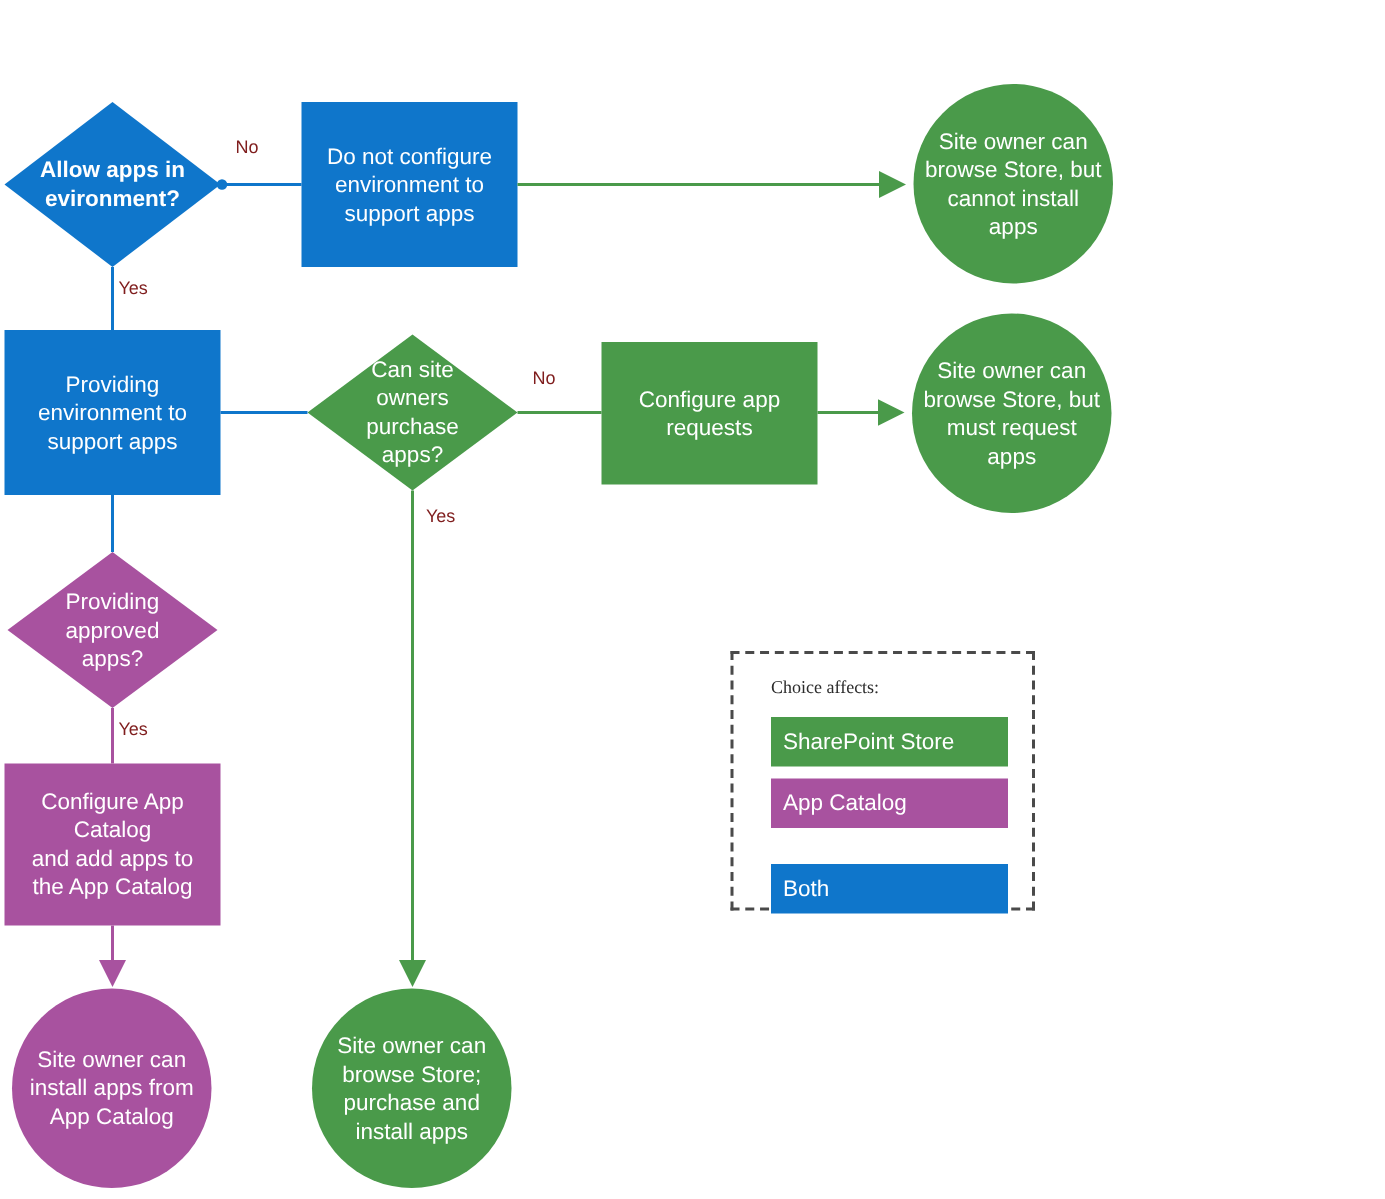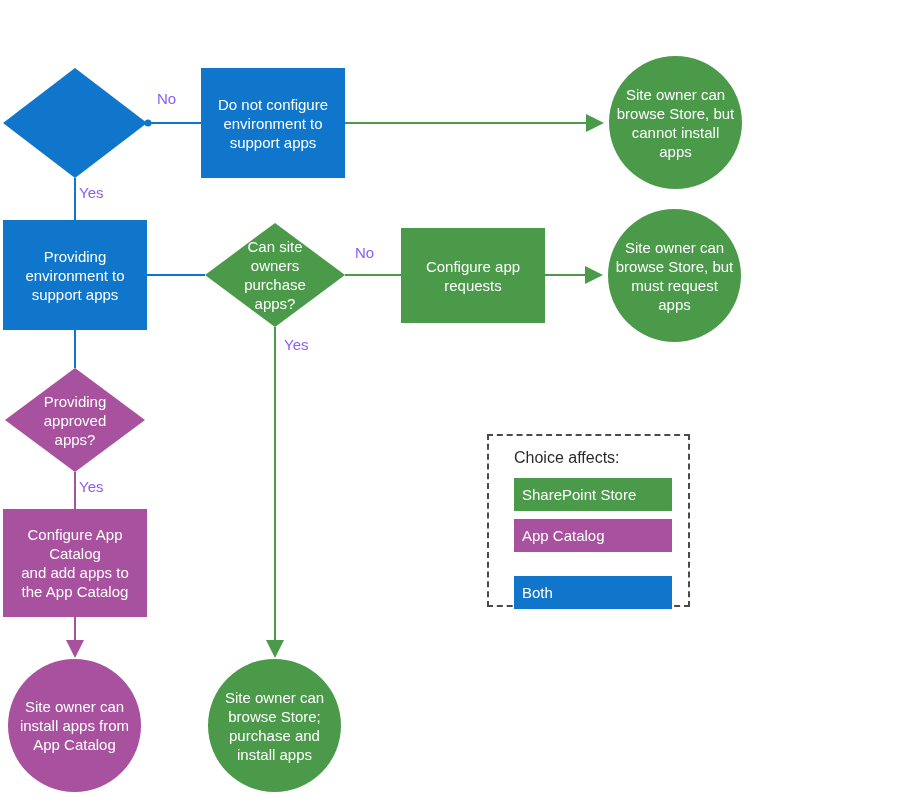--- a/index.html
+++ b/index.html
@@ -36,45 +36,45 @@
     font-size: 15px;
     line-height: 19px;
     white-space: pre-line;
     pointer-events: none;
   }
   .node-label.bold {
     font-weight: bold;
   }
   .edge-label {
     position: absolute;
-    color: #8b5cf6;
-    font-family: "Liberation Sans", sans-serif;
-    font-size: 15px;
+    color: #7f1d1d;
+    font-family: "Liberation Sans", sans-serif;
+    font-size: 12px;
     line-height: 17px;
     white-space: nowrap;
   }
   
   #legend {
     position: absolute;
     left: 487px;
     top: 434px;
     width: 203px;
     height: 173px;
     border: 2px dashed #4a4a4a;
     box-sizing: border-box;
     background: #ffffff;
   }
   #legend-title {
     position: absolute;
     left: 25px;
     top: 12px;
-    font-size: 16px;
+    font-size: 12px;
     line-height: 20px;
     color: #2b2b2b;
-    font-family: Liberation Sans, sans-serif;
+    font-family: Liberation Serif, serif;
   }
   .legend-swatch {
     position: absolute;
     left: 25px;
     width: 158px;
     height: 33px;
     display: flex;
     align-items: center;
     box-sizing: border-box;
   }
@@ -154,20 +154,22 @@
      Configure App Catalog (purple vertical) --&gt;
     <line x1="75" y1="472" x2="75" y2="509" stroke="#a8529f" stroke-width="2"></line>
 
      purple circle (purple vertical w/ arrow) --&gt;
     <line x1="75" y1="617" x2="75" y2="655" stroke="#a8529f" stroke-width="2" marker-end="url(#arrow-purple)"></line>
 
      bottom green circle (long green vertical w/ arrow) --&gt;
     <line x1="275" y1="327" x2="275" y2="655" stroke="#4a9a4a" stroke-width="2" marker-end="url(#arrow-green)"></line>
   </svg>
 
+  <div class="node-label bold" style="left:3px; top:68px; width:144px; height:110px;">Allow apps in
+evironment?</div>
 
   <div class="node-label" style="left:201px; top:68px; width:144px; height:110px;border-radius:27px;">Do not configure
 environment to
 support apps</div>
 
   <div class="node-label" style="left:609px; top:56px; width:133px; height:133px;">Site owner can
 browse Store, but
 cannot install
 apps</div>
 

